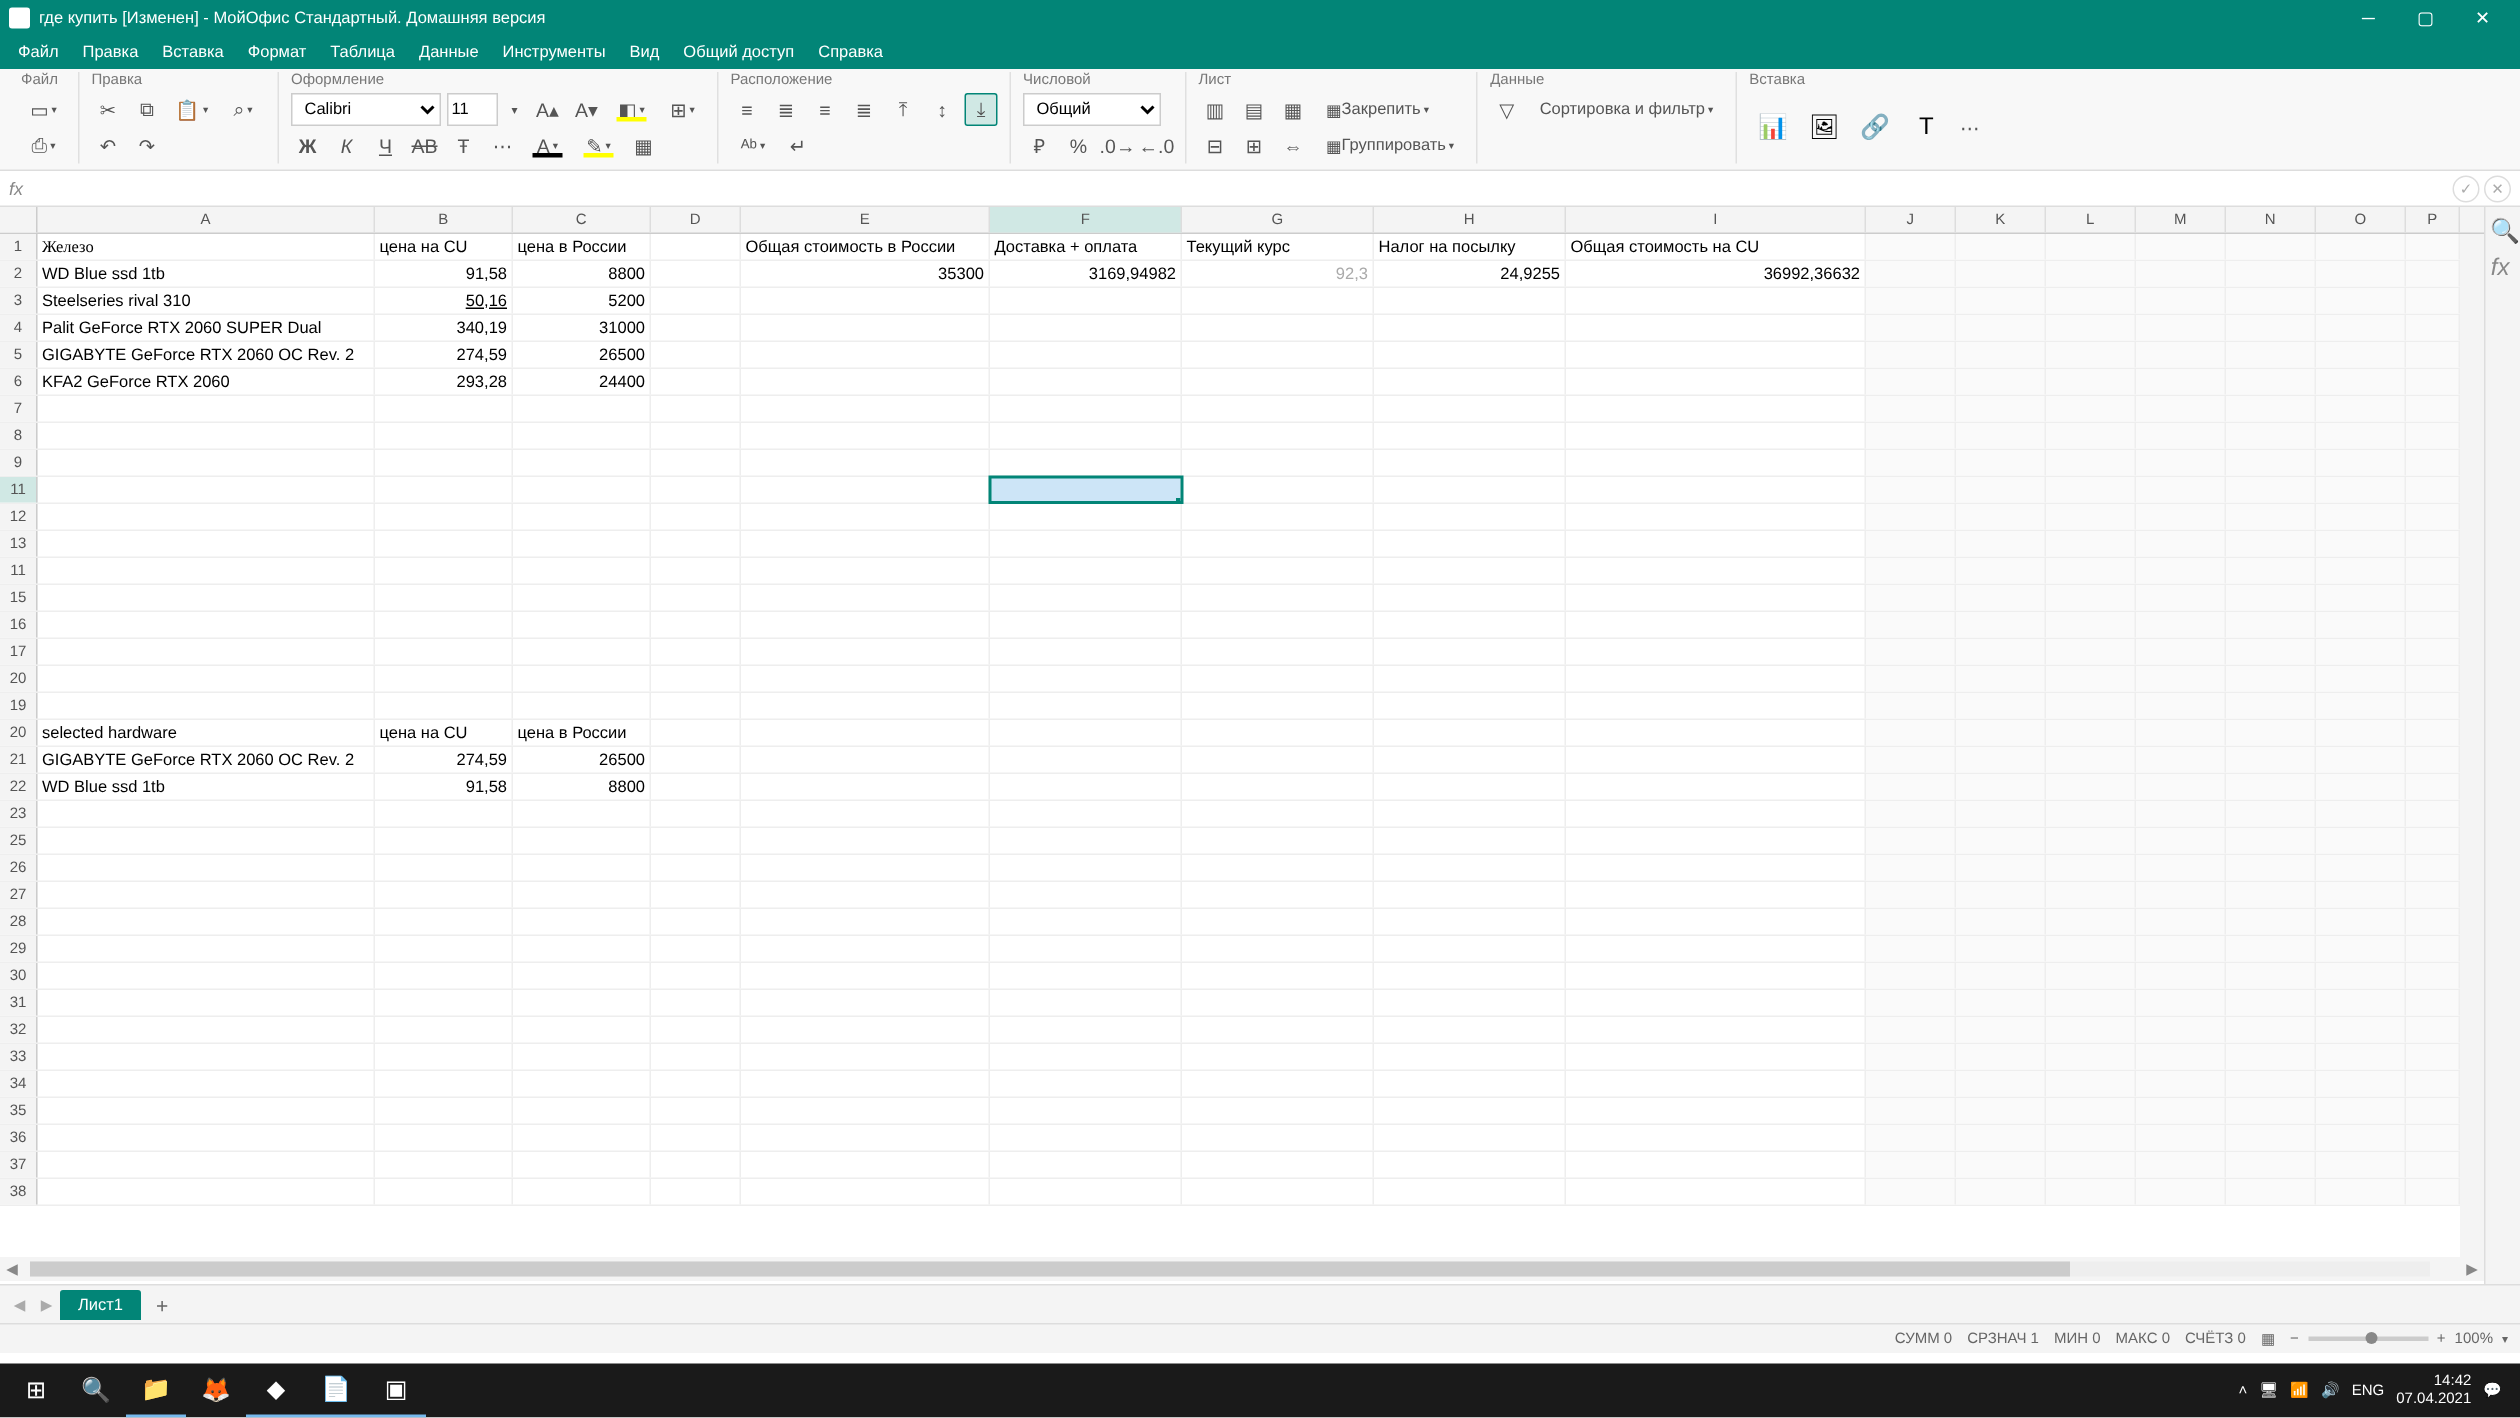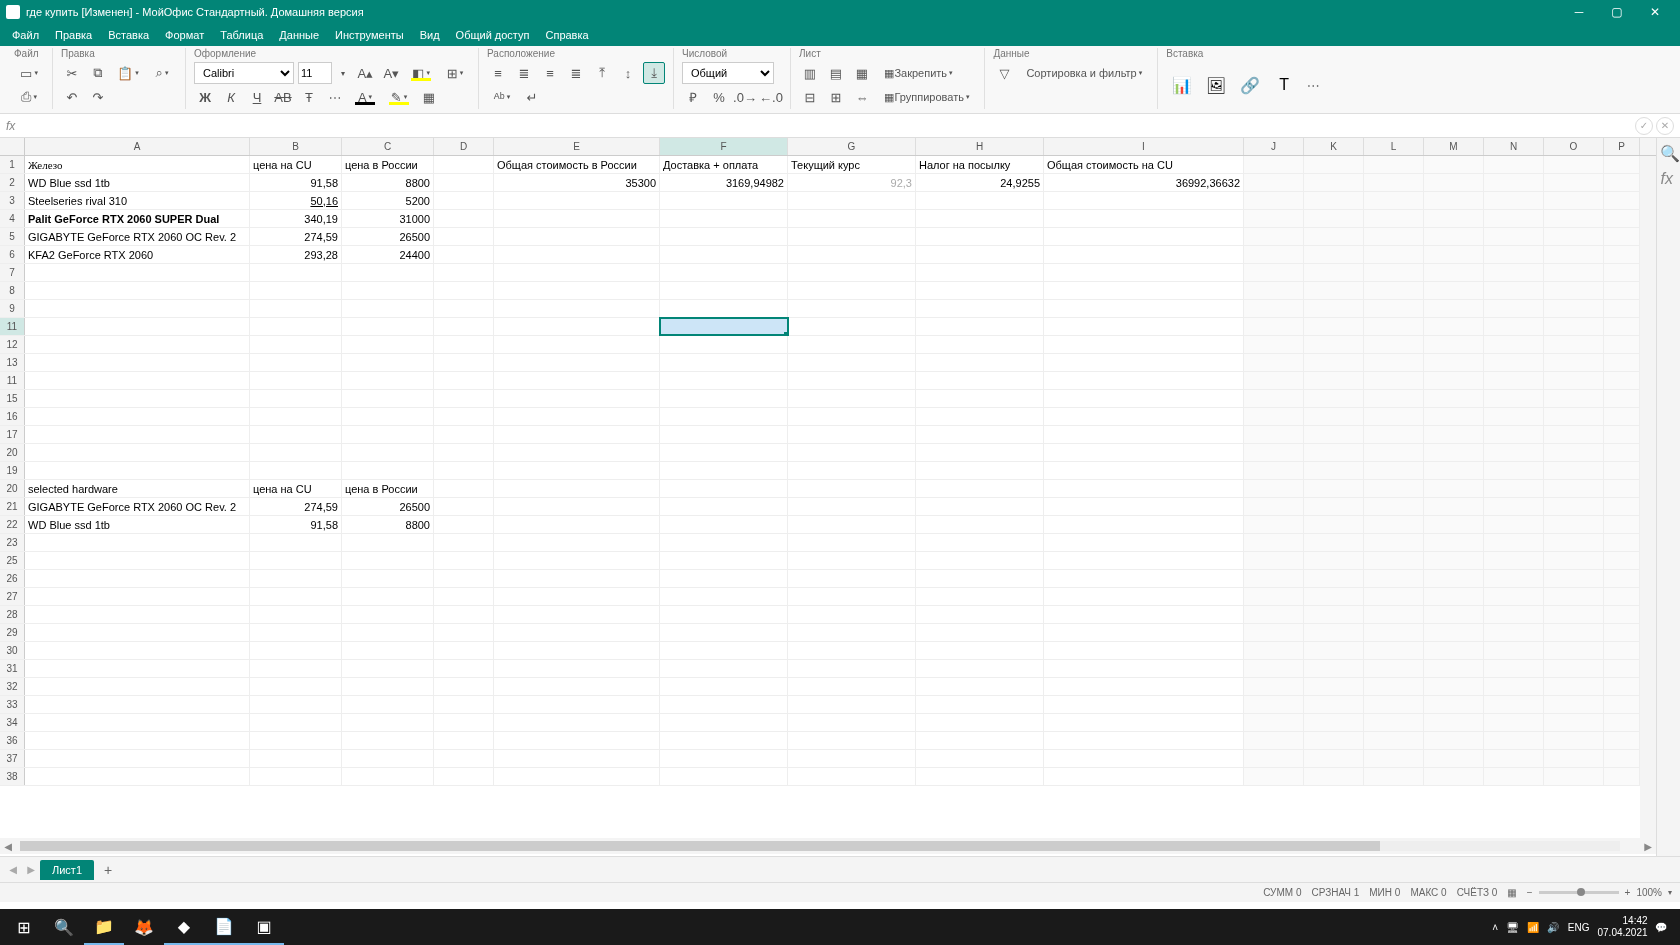--- a/index.html
+++ b/index.html
@@ -308,21 +308,21 @@
           <div class="cell past-i" style="width: 60px;"></div>
           <div class="cell past-i" style="width: 60px;"></div>
           <div class="cell past-i" style="width: 60px;"></div>
           <div class="cell past-i" style="width: 60px;"></div>
           <div class="cell past-i" style="width: 60px;"></div>
           <div class="cell past-i" style="width: 60px;"></div>
           <div class="cell past-i" style="width: 36px;"></div>
         </div>
         <div class="row">
           <div class="row-h">4</div>
-          <div class="cell" style="width: 225px; font-weight: bold;">Palit GeForce RTX 2060 SUPER Dual</div>
+          <div class="cell" style="width: 225px;">Palit GeForce RTX 2060 SUPER Dual</div>
           <div class="cell r" style="width: 92px;">340,19</div>
           <div class="cell r" style="width: 92px;">31000</div>
           <div class="cell" style="width: 60px;"></div>
           <div class="cell r" style="width: 166px;"></div>
           <div class="cell r" style="width: 128px;"></div>
           <div class="cell r" style="width: 128px;"></div>
           <div class="cell r" style="width: 128px;"></div>
           <div class="cell r" style="width: 200px;"></div>
           <div class="cell past-i" style="width: 60px;"></div>
           <div class="cell past-i" style="width: 60px;"></div>
@@ -840,20 +840,39 @@
           <div class="cell past-i" style="width: 60px;"></div>
           <div class="cell past-i" style="width: 60px;"></div>
           <div class="cell past-i" style="width: 60px;"></div>
           <div class="cell past-i" style="width: 60px;"></div>
           <div class="cell past-i" style="width: 60px;"></div>
           <div class="cell past-i" style="width: 60px;"></div>
           <div class="cell past-i" style="width: 36px;"></div>
         </div>
         <div class="row">
           <div class="row-h">34</div>
+          <div class="cell" style="width: 225px;"></div>
+          <div class="cell r" style="width: 92px;"></div>
+          <div class="cell r" style="width: 92px;"></div>
+          <div class="cell" style="width: 60px;"></div>
+          <div class="cell r" style="width: 166px;"></div>
+          <div class="cell r" style="width: 128px;"></div>
+          <div class="cell r" style="width: 128px;"></div>
+          <div class="cell r" style="width: 128px;"></div>
+          <div class="cell r" style="width: 200px;"></div>
+          <div class="cell past-i" style="width: 60px;"></div>
+          <div class="cell past-i" style="width: 60px;"></div>
+          <div class="cell past-i" style="width: 60px;"></div>
+          <div class="cell past-i" style="width: 60px;"></div>
+          <div class="cell past-i" style="width: 60px;"></div>
+          <div class="cell past-i" style="width: 60px;"></div>
+          <div class="cell past-i" style="width: 36px;"></div>
+        </div>
+        <div class="row">
+          <div class="row-h">35</div>
           <div class="cell" style="width: 225px;"></div>
           <div class="cell r" style="width: 92px;"></div>
           <div class="cell r" style="width: 92px;"></div>
           <div class="cell" style="width: 60px;"></div>
           <div class="cell r" style="width: 166px;"></div>
           <div class="cell r" style="width: 128px;"></div>
           <div class="cell r" style="width: 128px;"></div>
           <div class="cell r" style="width: 128px;"></div>
           <div class="cell r" style="width: 200px;"></div>
           <div class="cell past-i" style="width: 60px;"></div>

